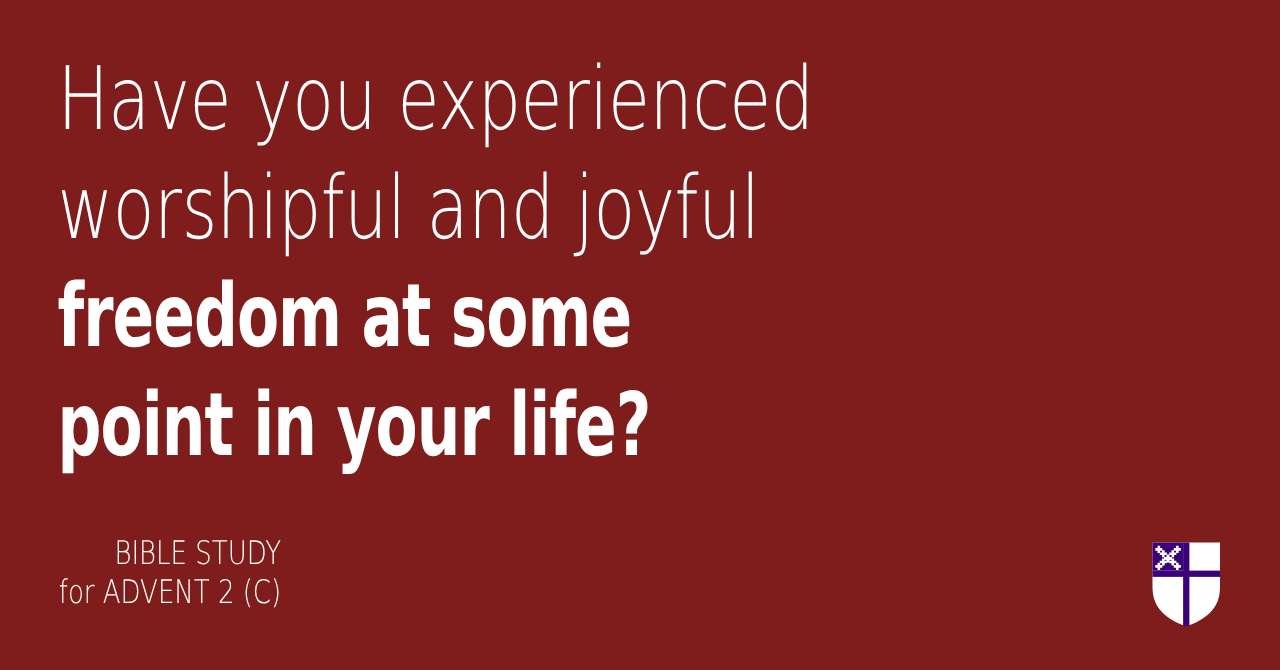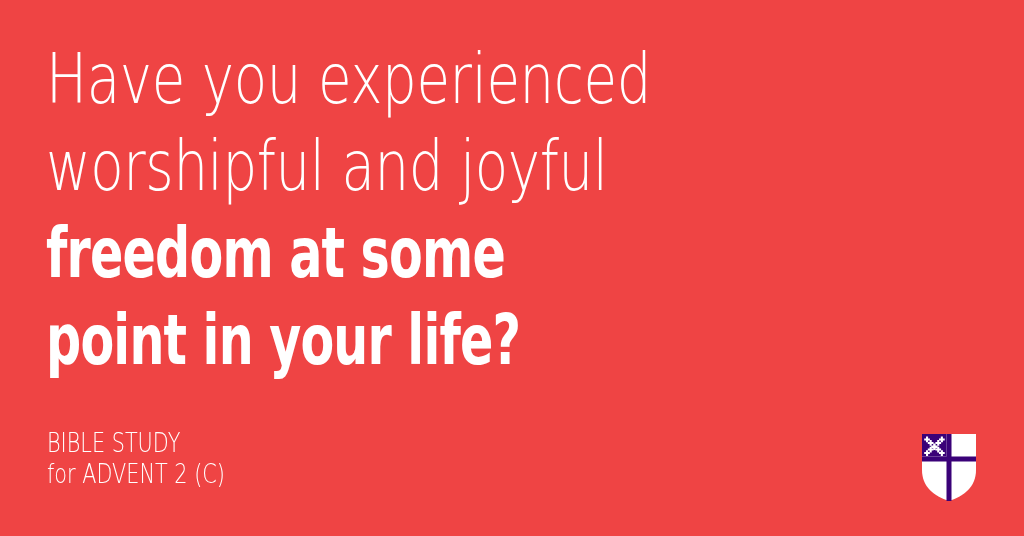--- a/index.html
+++ b/index.html
@@ -48,20 +48,21 @@
     font-family: "DejaVu Sans", "Liberation Sans", sans-serif;
     font-stretch: condensed;
     letter-spacing: -1px;
   }
 
   
   .caption {
     position: absolute;
     left: 47px;
     top: 428px;
+    text-align: right;
   }
 
   .cap-line {
     display: block;
     color: #ffffff;
     font-size: 26px;
     line-height: 31px;
     font-weight: 300;
     white-space: nowrap;
     font-family: "DejaVu Sans", "Liberation Sans", sans-serif;
@@ -81,21 +82,21 @@
 
   .logo svg {
     display: block;
     width: 58px;
     height: 72px;
   }
 </style>
 </head>
 <body>
 
-<div id="poster" style="background: #ef4444; text-decoration: underline;">
+<div id="poster" style="background: #7f1d1d; text-decoration: underline;">
 
   <div class="headline">
     <span class="hl-line light">Have you experienced</span>
     <span class="hl-line light">worshipful and joyful</span>
     <span class="hl-line bold">freedom at some</span>
     <span class="hl-line bold">point in your life?</span>
   </div>
 
   <div class="caption">
     <span class="cap-line">BIBLE STUDY</span>

